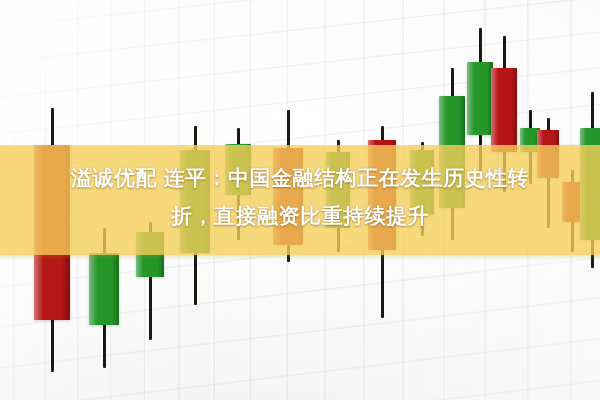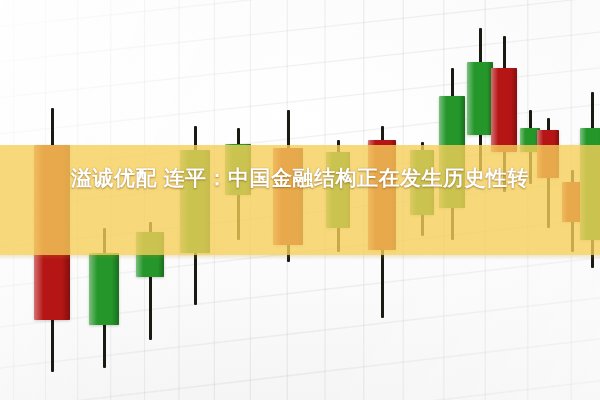--- a/index.html
+++ b/index.html
@@ -216,15 +216,16 @@
         <div class="wick" style="top: 92px; height: 176px;"></div>
         <div class="body up" style="top: 128px; height: 112px;"></div>
       </div>
     </div>
 
   <div class="band" id="band" style="top: 145px; height: 110px; background: rgba(245, 206, 90, 0.8);"></div>
   <div class="band-shadow" id="bandShadow" style="top: 255px;"></div>
 
   <div class="headline" id="headline" style="top: 159px; color: rgb(255, 255, 255);">
     <span class="ln">溢诚优配 连平：中国金融结构正在发生历史性转</span>
+    <span class="ln">折，直接融资比重持续提升</span>
   </div>
 
 </div>
 
 </body></html>

